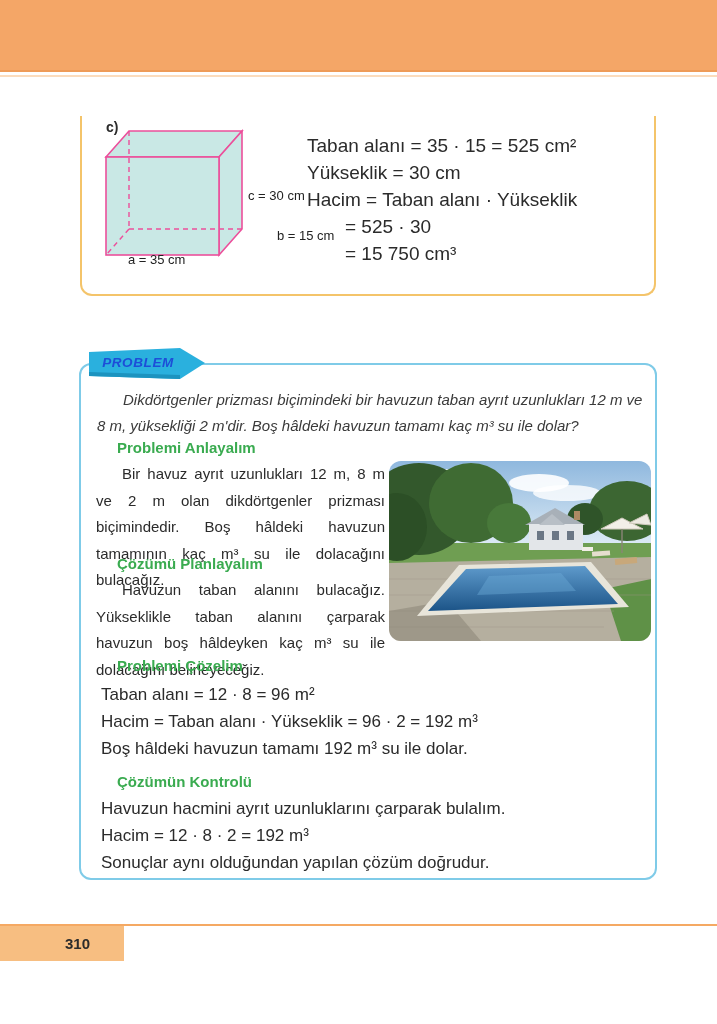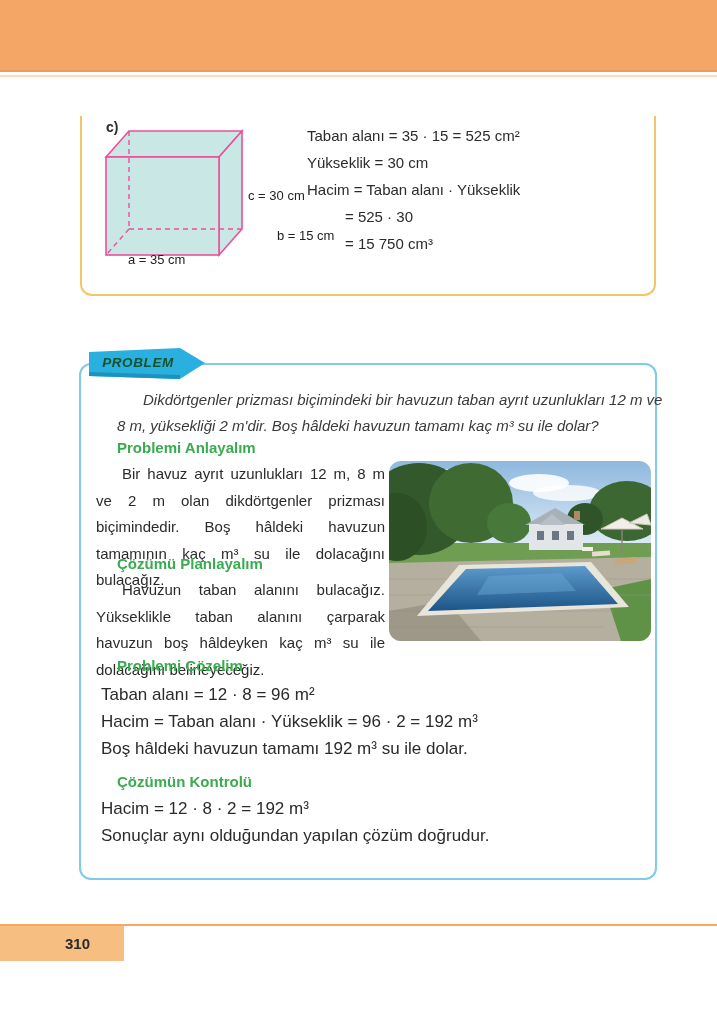--- a/index.html
+++ b/index.html
@@ -18,34 +18,34 @@
   
   .example-box { position:absolute; left:80px; top:116px; width:576px; height:180px;
     border-left:2px solid #F4C46A; border-right:2px solid #F4C46A; border-bottom:2px solid #F4C46A;
     border-radius:0 0 12px 12px; background:#ffffff; }
   .item-label { position:absolute; left:24px; top:3px; font-size:14px; font-weight:bold; }
   .prism-svg { position:absolute; left:14px; top:6px; }
   .dim-label { position:absolute; font-size:13px; color:#222; white-space:nowrap; }
   .dim-a { left:46px; top:136px; }
   .dim-b { left:160px; top:112px;margin-left:35px; }
   .dim-c { left:166px; top:57px;margin-top:15px; }
-  .example-solution { position:absolute; left:225px; top:6px; font-size:15px; }
+  .example-solution { position:absolute; left:225px; top:16px; font-size:19px; }
   .example-solution .sol-line { height:27px; line-height:27px; white-space:nowrap; }
   .example-solution .sol-indent { padding-left:38px; }
 
   
   .problem-banner { position:absolute; left:89px; top:348px; width:116px; height:32px; z-index:3; }
   .banner-text { position:absolute; left:0; top:7px; width:98px; text-align:center;
-    color:#14532d; font-size:13.5px; font-weight:bold; font-style:italic; letter-spacing:.6px; }
+    color:#1d4ed8; font-size:13.5px; font-weight:bold; font-style:italic; letter-spacing:.6px; }
 
   
   .problem-box { position:absolute; left:79px; top:363px; width:578px; height:517px;
     border:2px solid #7FCBE8; border-radius:12px; background:#ffffff; }
   .statement { position:absolute; left:16px; top:22px; width:546px;
-    font-size:15px; font-style:italic; line-height:26px; text-indent:26px; color:#3a3a3a;margin-left:20px; }
+    font-size:15px; font-style:italic; line-height:26px; text-indent:26px; color:#3a3a3a; }
   .sec-heading { position:absolute; font-size:15px; font-weight:bold; color:#3AAB50; white-space:nowrap; }
   .h-understand { left:36px; top:74px; }
   .h-plan { left:36px; top:190px; }
   .h-solve { left:36px; top:292px; }
   .h-check { left:36px; top:408px; }
   .narrow-body { position:absolute; left:15px; width:289px; font-size:15px;
     line-height:26.5px; text-align:justify; text-indent:26px; }
   .b-understand { top:96px; }
   .b-plan { top:212px; }
   .math-lines { position:absolute; left:20px; font-size:17px; }
@@ -161,20 +161,21 @@
 
     <div class="sec-heading h-solve">Problemi Çözelim</div>
     <div class="math-lines l-solve">
       <div class="m-line">Taban alanı = 12 · 8 = 96 m²</div>
       <div class="m-line">Hacim = Taban alanı · Yükseklik = 96 · 2 = 192 m³</div>
       <div class="m-line">Boş hâldeki havuzun tamamı 192 m³ su ile dolar.</div>
     </div>
 
     <div class="sec-heading h-check">Çözümün Kontrolü</div>
     <div class="math-lines l-check">
+      <div class="m-line">Havuzun hacmini ayrıt uzunluklarını çarparak bulalım.</div>
       <div class="m-line">Hacim = 12 · 8 · 2 = 192 m³</div>
       <div class="m-line">Sonuçlar aynı olduğundan yapılan çözüm doğrudur.</div>
     </div>
   </div>
 
   <div class="footer-line"></div>
   <div class="page-tab">310</div>
 
 </div>
 

